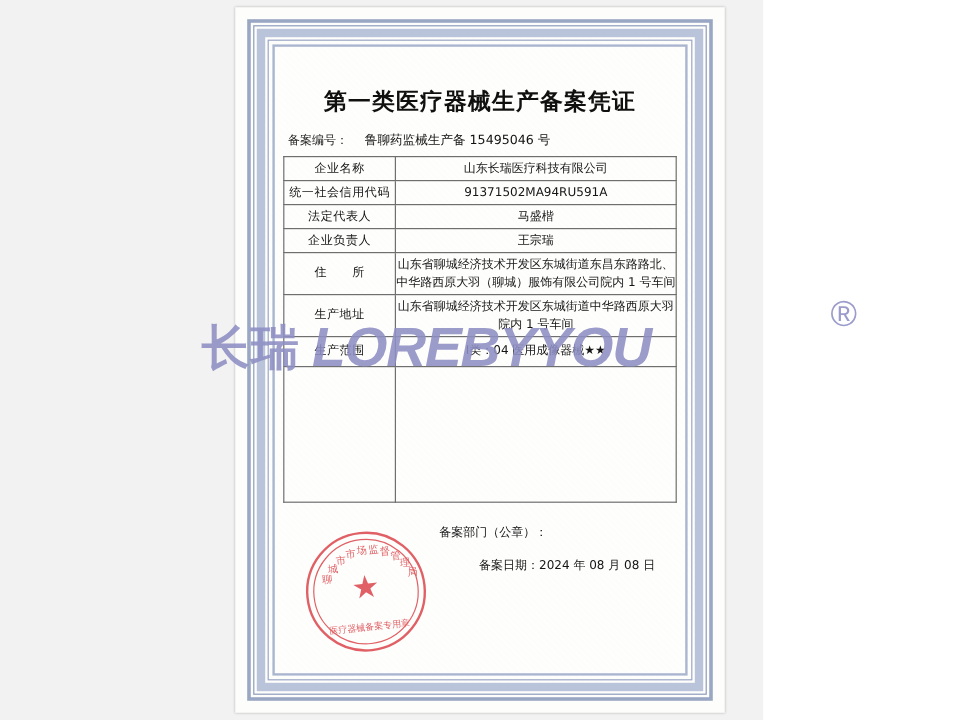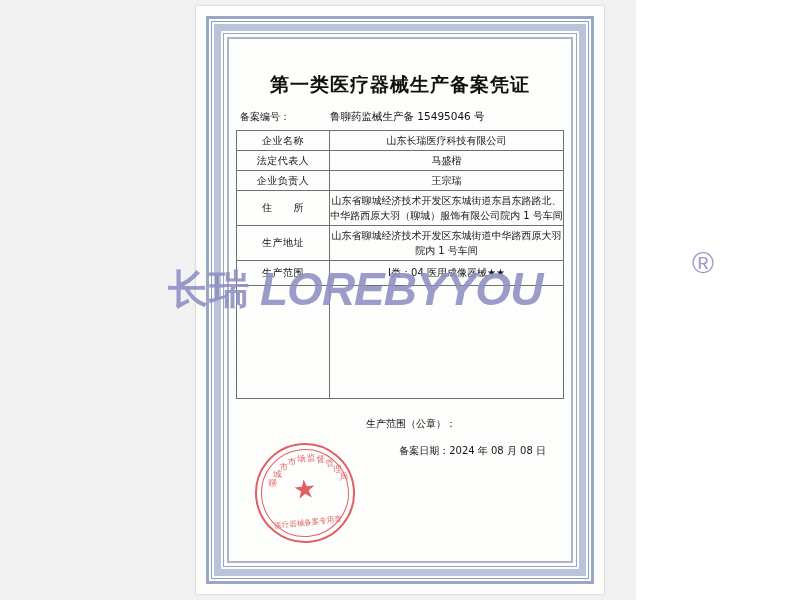--- a/index.html
+++ b/index.html
@@ -77,21 +77,20 @@
     margin-top: 22px;
   }
 
   .recno-row {
     margin-top: 12px;
     display: flex;
     align-items: flex-end;
     font-size: 10px;
     color: #1a1a18;
     padding-left: 4px;
-    gap: 26px;
   }
   .recno-label {
     font-family: "DejaVu Sans", "Liberation Sans", sans-serif;
     font-size: 10px;
     white-space: nowrap;
     color: #222;
   }
   .recno-value {
     font-family: "DejaVu Sans", "Liberation Sans", sans-serif;
     font-size: 10.5px;
@@ -271,20 +270,24 @@
         <span class="recno-value">鲁聊药监械生产备 15495046 号</span>
       </div>
 
       <table class="cert">
         <tbody>
           <tr class="h1">
             <td class="k">企业名称</td>
             <td class="v">山东长瑞医疗科技有限公司</td>
           </tr>
           <tr class="h1">
+            <td class="k">统一社会信用代码</td>
+            <td class="v">91371502MA94RU591A</td>
+          </tr>
+          <tr class="h1">
             <td class="k">法定代表人</td>
             <td class="v">马盛楷</td>
           </tr>
           <tr class="h1">
             <td class="k">企业负责人</td>
             <td class="v">王宗瑞</td>
           </tr>
           <tr class="h2">
             <td class="k">住　　所</td>
             <td class="v">山东省聊城经济技术开发区东城街道东昌东路路北、中华路西原大羽（聊城）服饰有限公司院内 1 号车间</td>
@@ -299,21 +302,21 @@
           </tr>
           <tr class="blank">
             <td class="k"></td>
             <td class="v"></td>
           </tr>
         </tbody>
       </table>
 
       <div class="footer">
         <div class="footer-row">
-          <span class="footer-label">生产范围（公章）：</span>
+          <span class="footer-label">备案部门（公章）：</span>
           <span class="footer-line"></span>
         </div>
         <div class="footer-row">
           <span class="footer-label">备案日期：</span>
           <span class="footer-value">2024 年 08 月 08 日</span>
         </div>
       </div>
 
     </div>
   </div>

